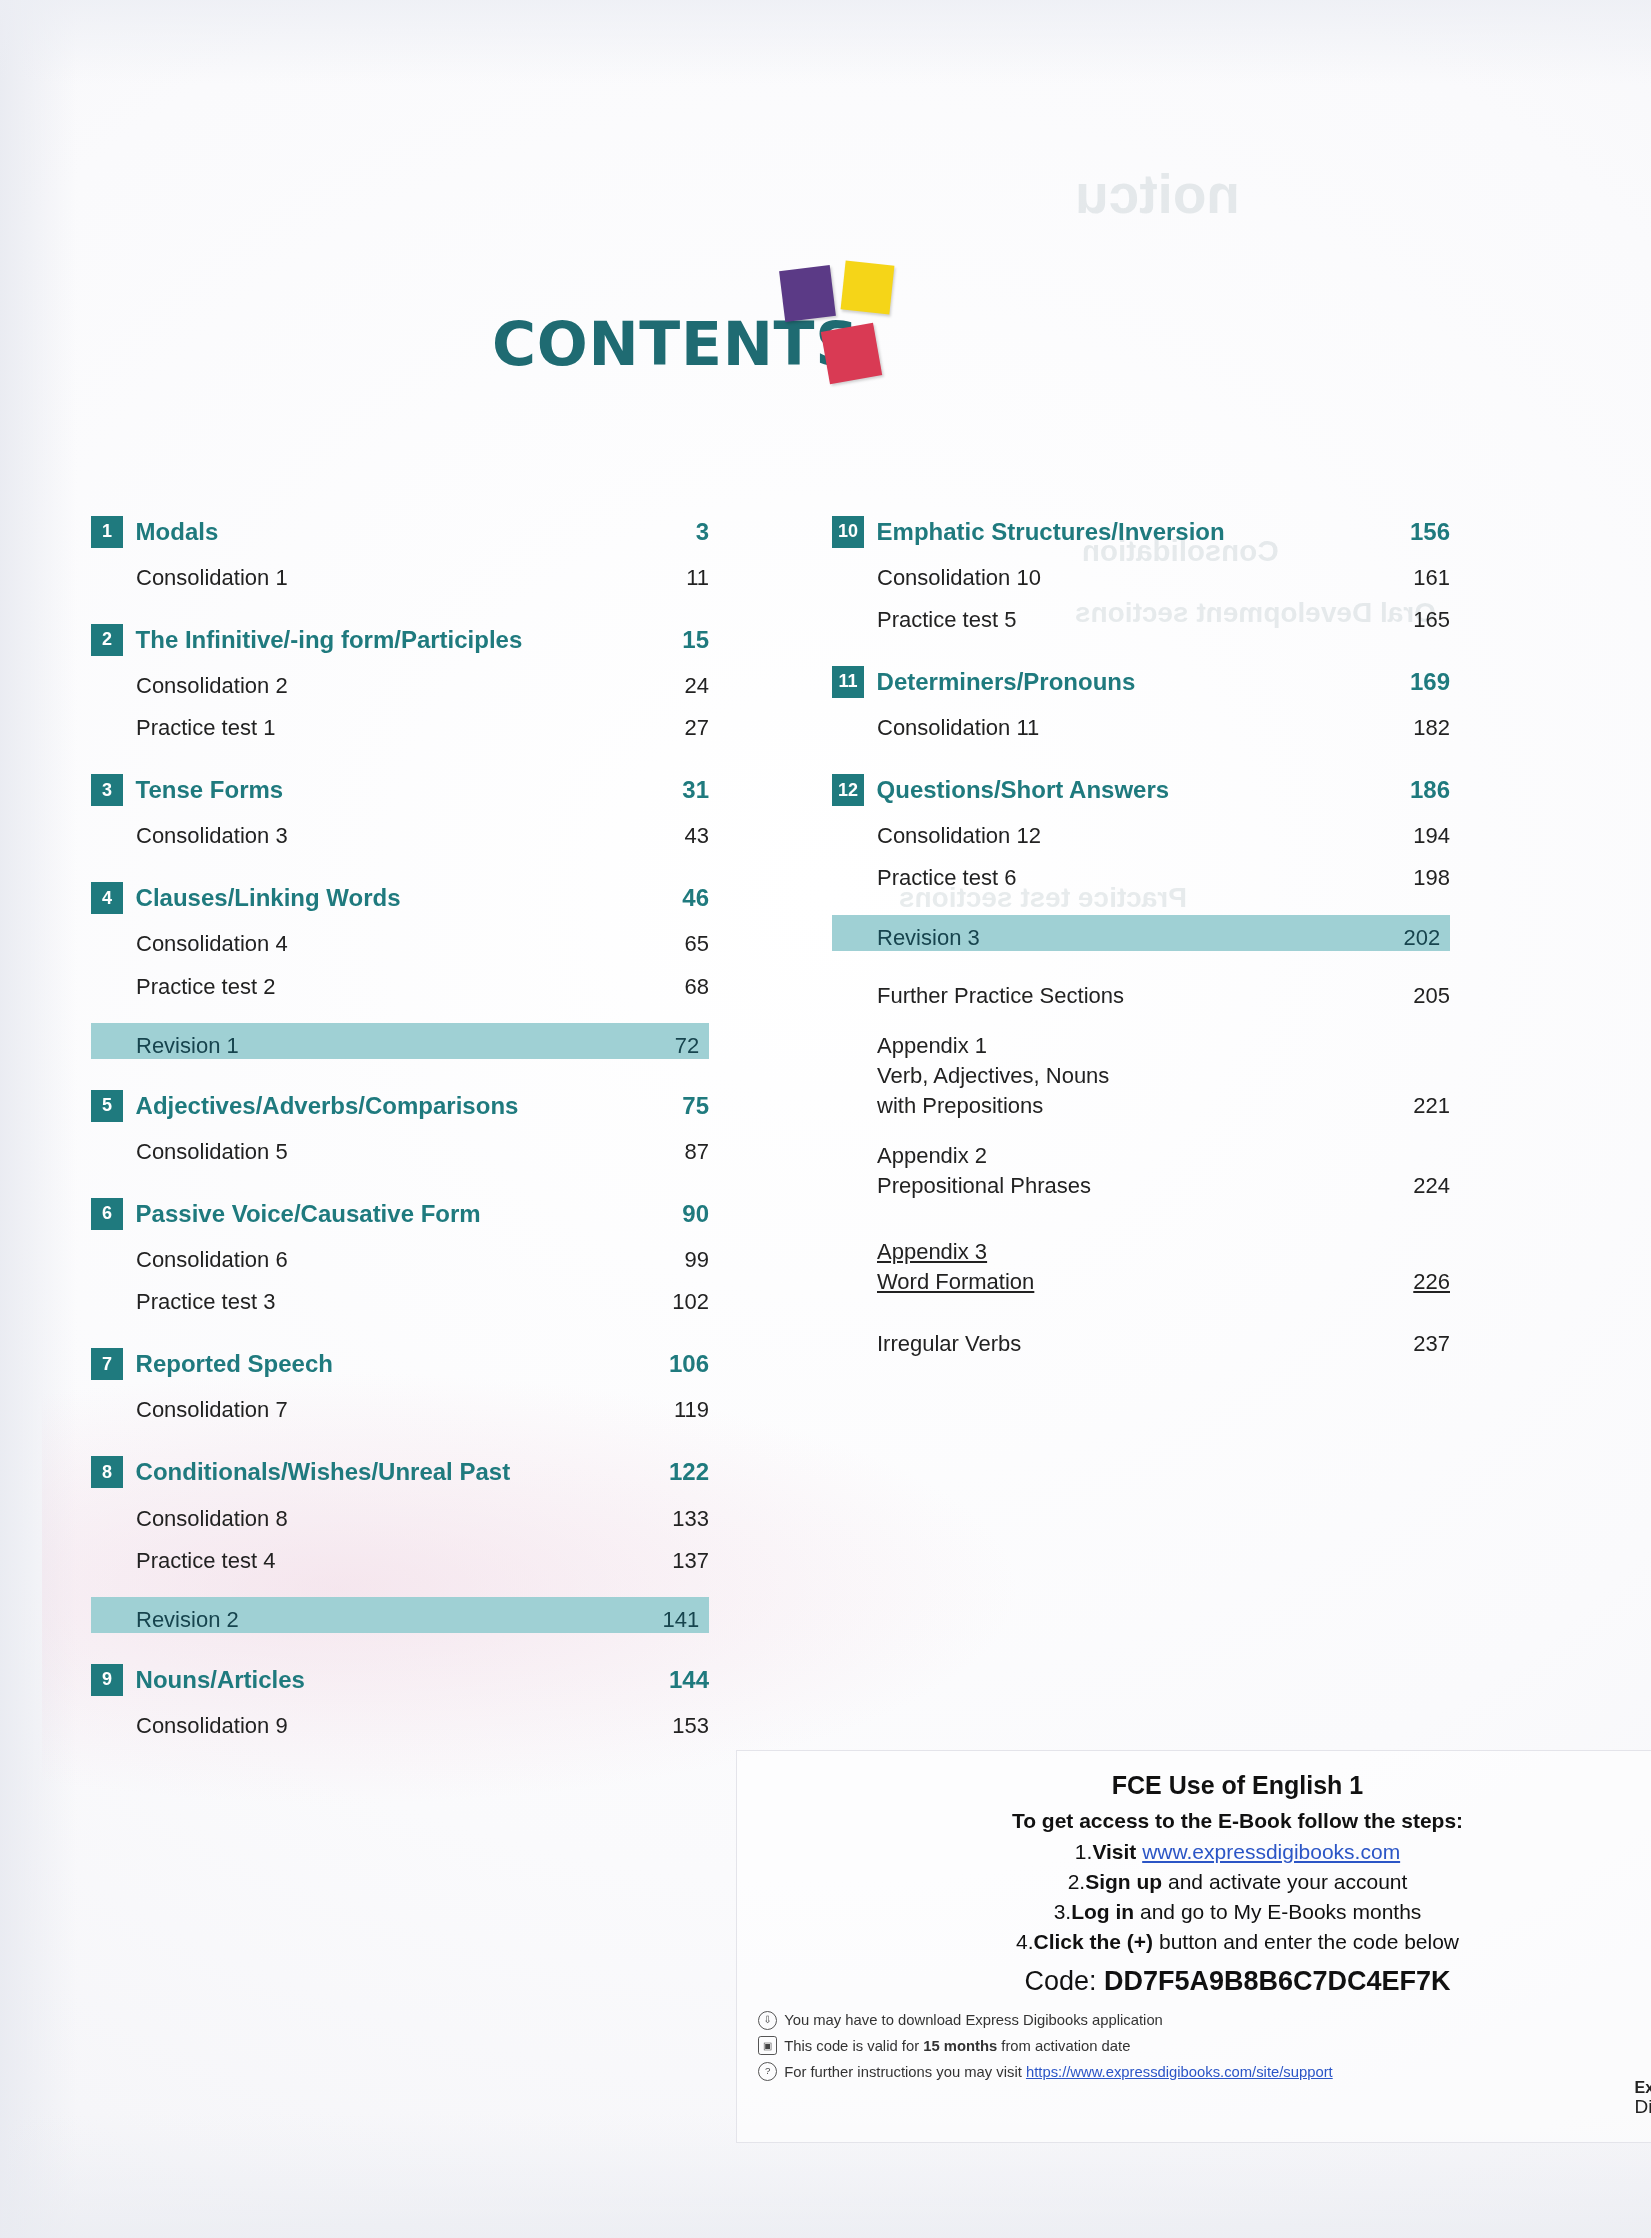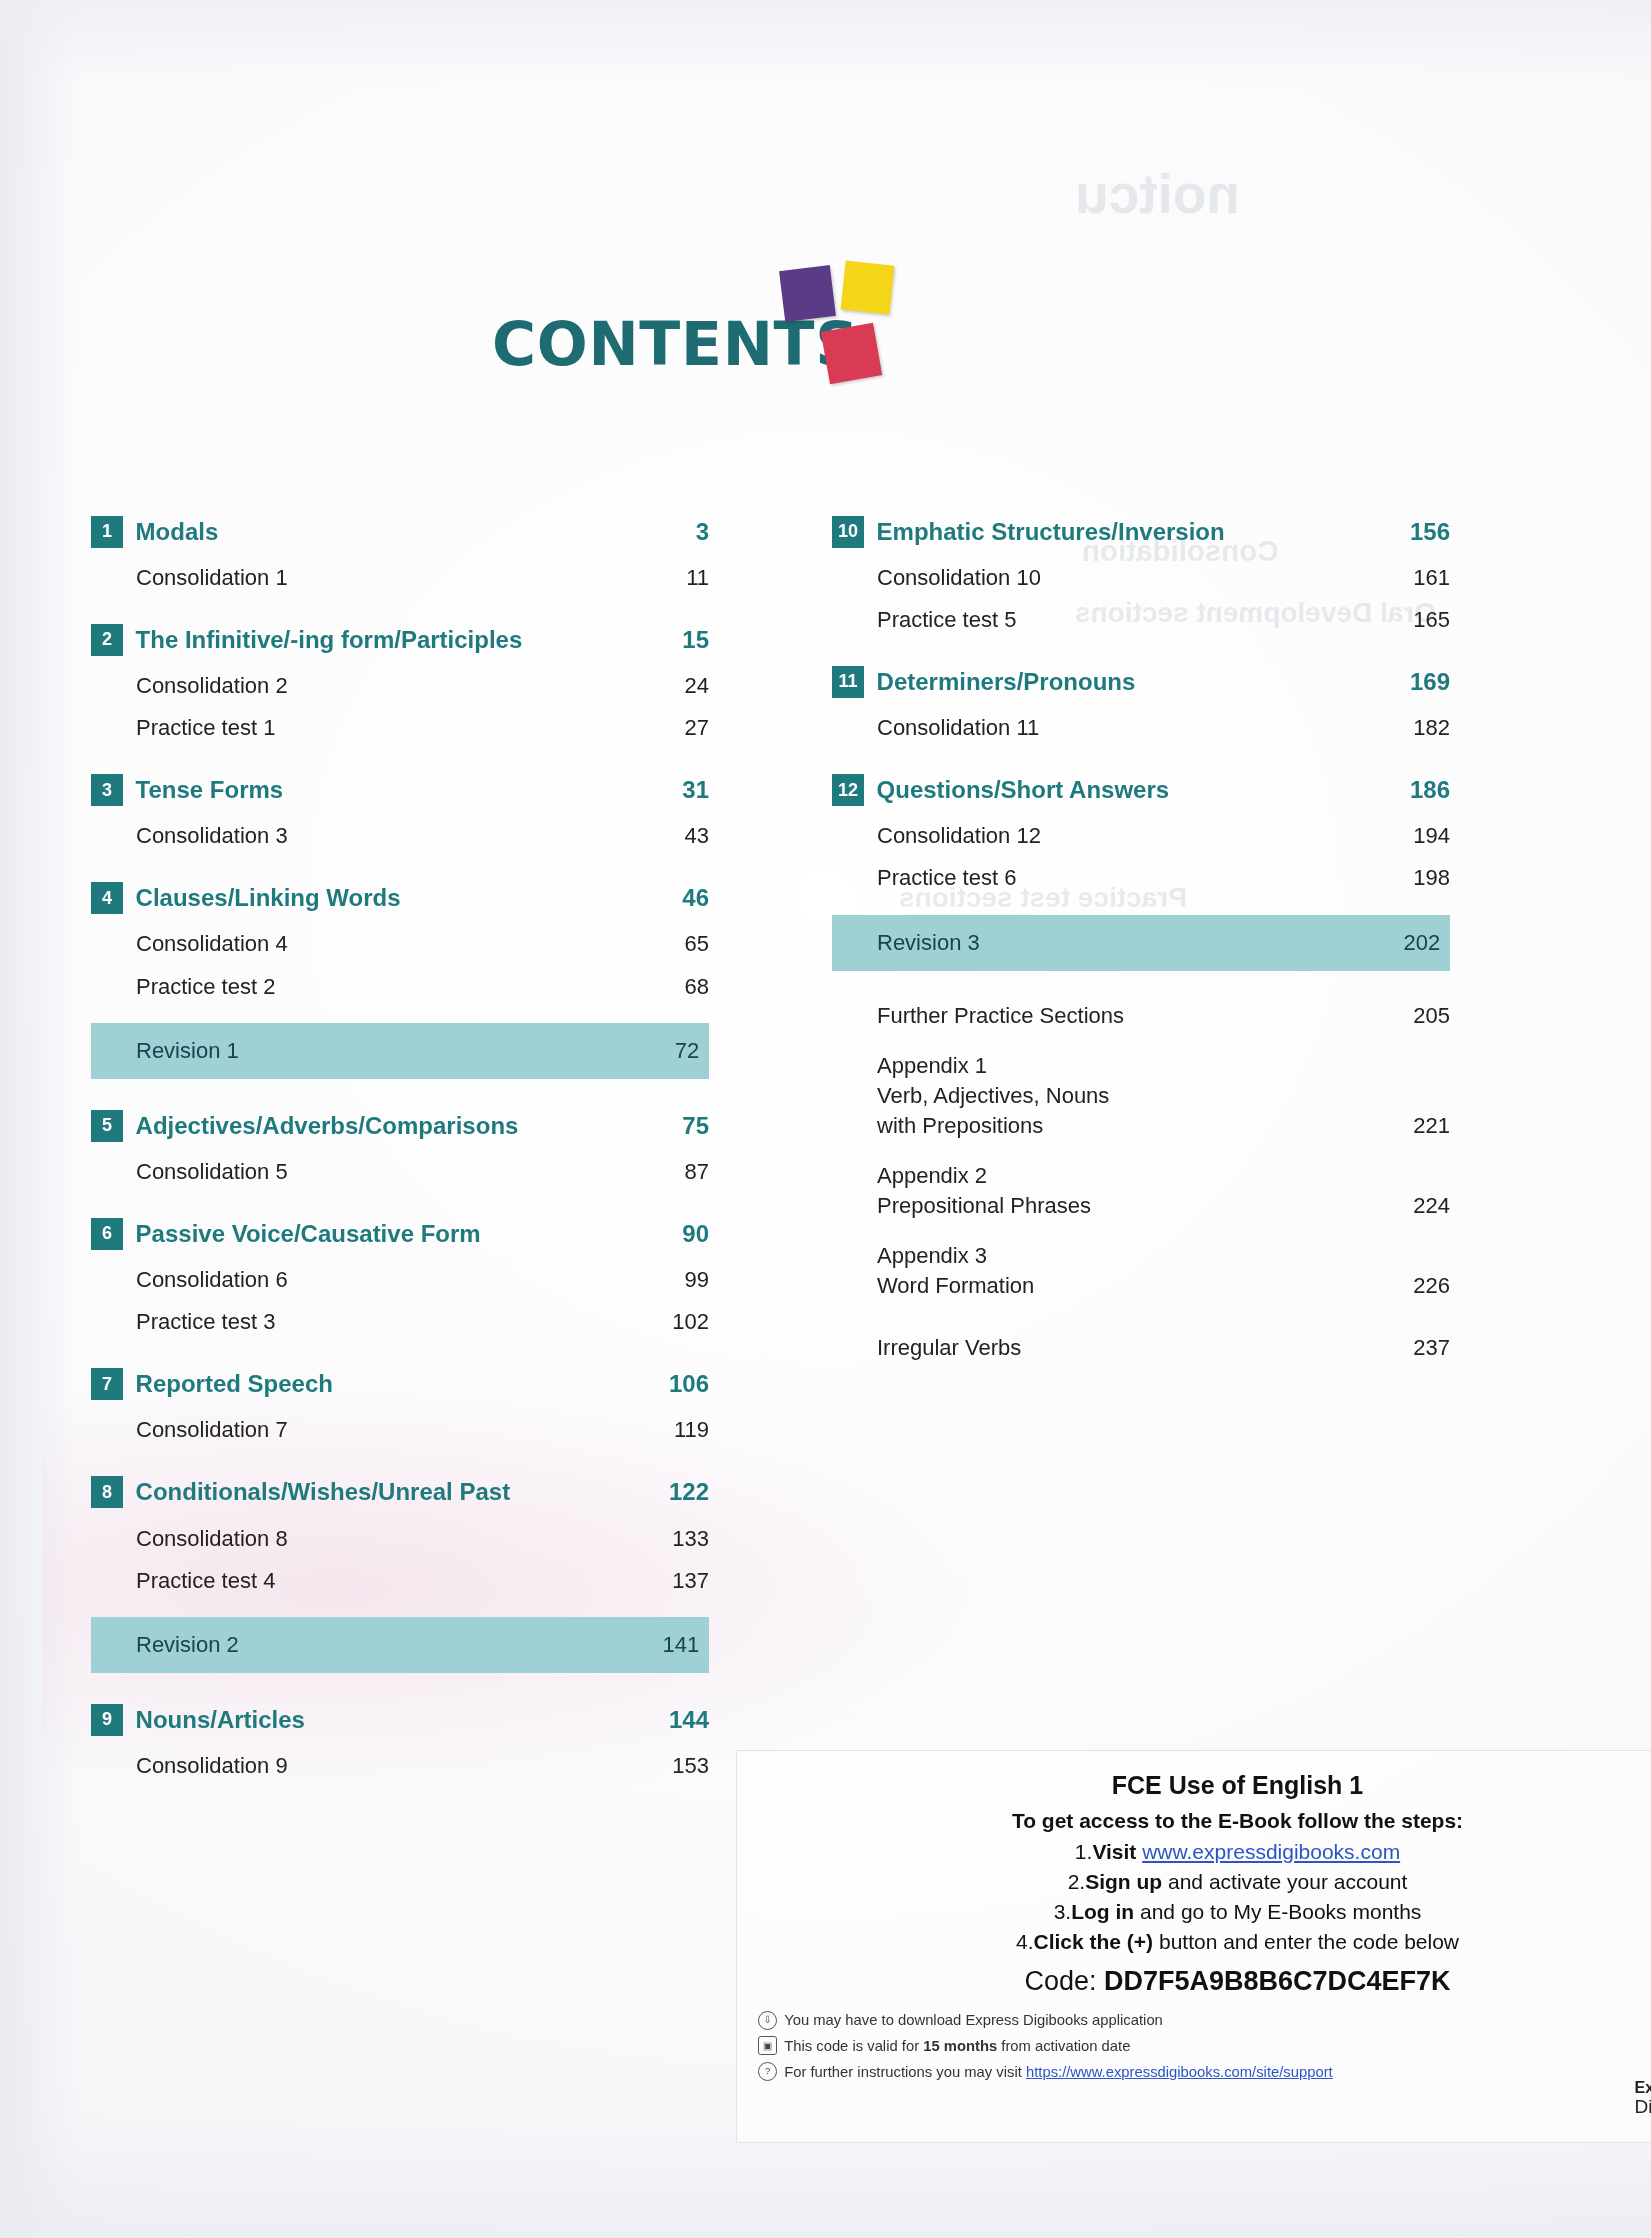--- a/index.html
+++ b/index.html
@@ -148,25 +148,25 @@
     height: 31px;
     color: #222222;
     font-size: 22px;
   }
   .sub-title { flex: 1 1 auto; }
   .sub-page { width: 84px; text-align: right; }
 
   
   .rev-row {
     display: flex;
-    align-items: center;
+    align-items: flex-end;
     margin-top: 21px;
     padding-left: 45px;
     padding-right: 9.8px;
-    height: 56px;
+    height: 36px;
     background: #9fd0d4;
     color: #17444e;
     font-size: 22px;
     width: 618px;
     box-sizing: border-box;
   }
   .rev-title { flex: 1 1 auto; }
   .rev-page { width: 84px; text-align: right; }
 
   
@@ -474,21 +474,21 @@
       <div style="margin-top: 24px;">
         <div class="extra-line">
           <div class="extra-label">Appendix 2</div>
           <div class="extra-page"></div>
         </div>
         <div class="extra-line extra-sub">
           <div class="extra-label">Prepositional Phrases</div>
           <div class="extra-page">224</div>
         </div>
       </div>
-      <div style="margin-top: 24px;">
+      <div style="margin-top: 40px; text-decoration: underline;">
         <div class="extra-line">
           <div class="extra-label">Appendix 3</div>
           <div class="extra-page"></div>
         </div>
         <div class="extra-line extra-sub">
           <div class="extra-label">Word Formation</div>
           <div class="extra-page">226</div>
         </div>
       </div>
       <div style="margin-top: 36px;">

